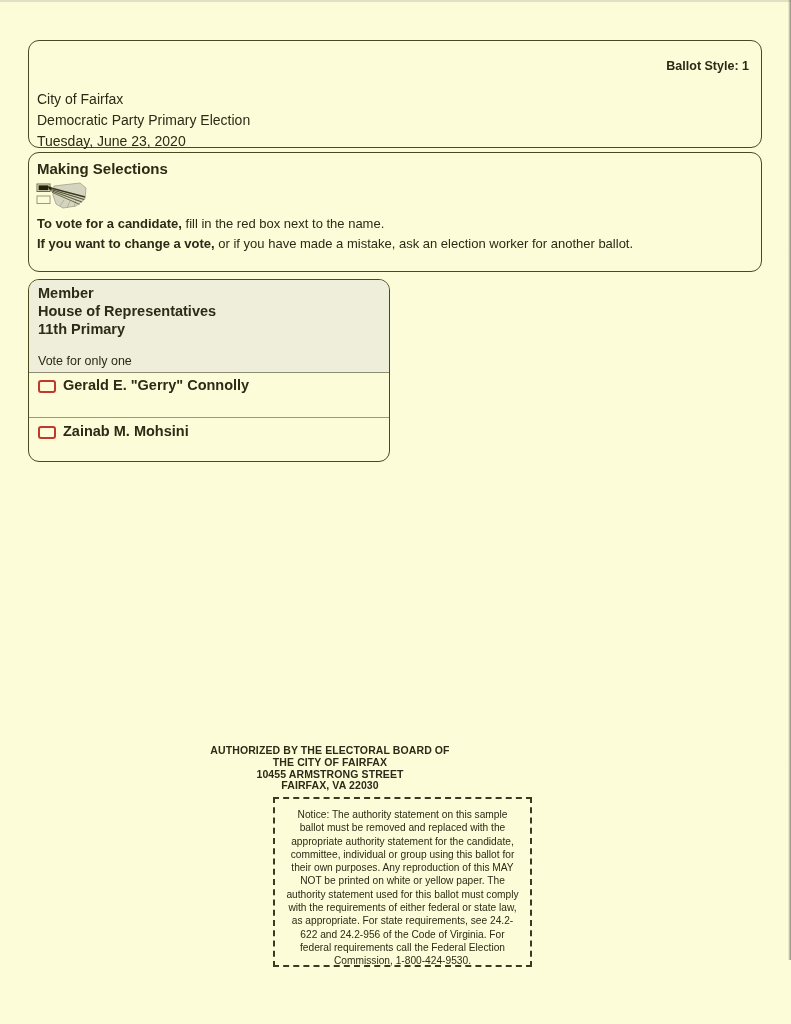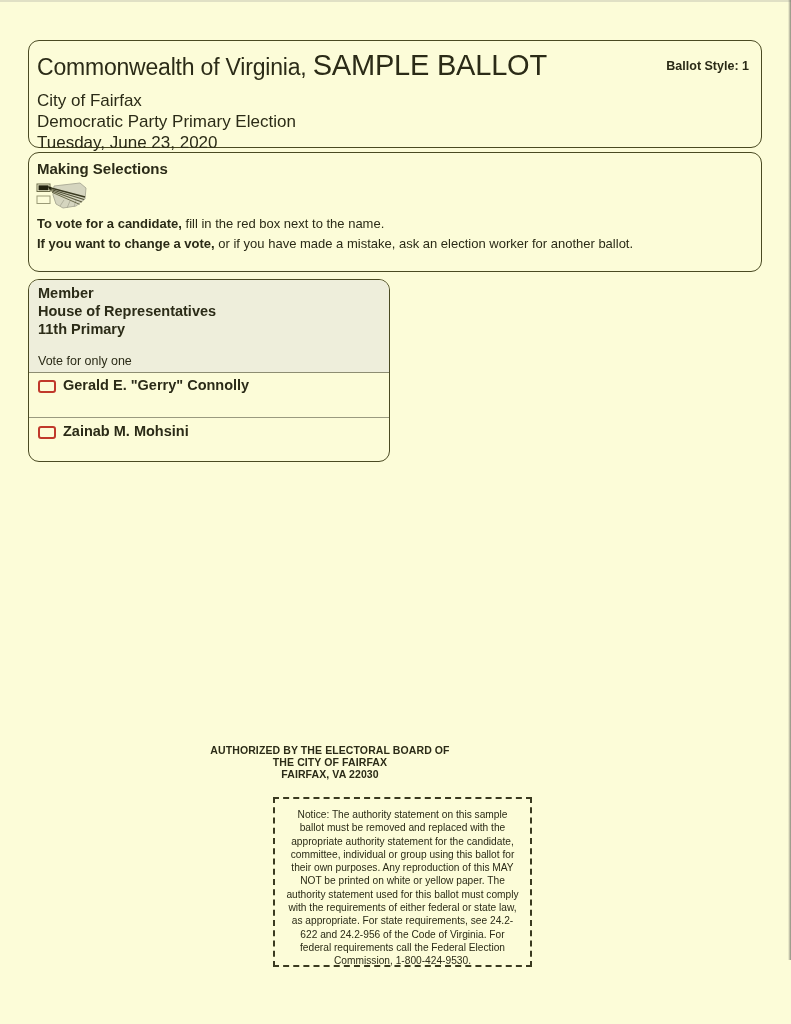--- a/index.html
+++ b/index.html
@@ -76,21 +76,21 @@
   #ballot-style {
     position: absolute;
     right: 6px; top: 10px;
     font-size: 12.5px;
     font-weight: bold;
     white-space: nowrap;
   }
   .hdr-line {
     position: absolute;
     left: 8px;
-    font-size: 17px;
+    font-size: 14px;
     white-space: nowrap;
   }
   #hdr-line-1 { top: 50px; }
   #hdr-line-2 { top: 71px; }
   #hdr-line-3 { top: 92px; }
 
   
   #instructions-box {
     left: 28px; top: 152px;
     width: 734px; height: 120px;
@@ -205,23 +205,20 @@
 </head>
 <body>
 
 <div class="page">
 
   <div class="page-edge-top"></div>
   <div class="page-edge-right"></div>
 
   <div class="rbox" id="header-box">
     <div id="title-row">
-      <div id="ballot-title">
-        <span class="t1">Commonwealth of Virginia,</span><span class="t1">&nbsp;</span><span class="t2">SAMPLE BALLOT</span>
-      </div>
       <div id="ballot-style">Ballot Style: 1</div>
     </div>
     <div class="hdr-line" id="hdr-line-1">City of Fairfax</div>
     <div class="hdr-line" id="hdr-line-2">Democratic Party Primary Election</div>
     <div class="hdr-line" id="hdr-line-3">Tuesday, June 23, 2020</div>
   </div>
 
   <div class="rbox" id="instructions-box">
     <div id="instructions-title">Making Selections</div>
 
@@ -269,20 +266,21 @@
 
     <div class="candidate-row" id="candidate-row-1">
       <div class="vote-target"></div>
       <div class="candidate-name">Zainab M. Mohsini</div>
     </div>
   </div>
 
   <div id="authorization">
     <div>AUTHORIZED BY THE ELECTORAL BOARD OF</div>
     <div>THE CITY OF FAIRFAX</div>
+    <div>10455 ARMSTRONG STREET</div>
     <div>FAIRFAX, VA 22030</div>
   </div>
 
   <div id="notice-box">
     <div id="notice-text">Notice: The authority statement on this sample ballot must be removed and replaced with the appropriate authority statement for the candidate, committee, individual or group using this ballot for their own purposes. Any reproduction of this MAY NOT be printed on white or yellow paper. The authority statement used for this ballot must comply with the requirements of either federal or state law, as appropriate. For state requirements, see 24.2-622 and 24.2-956 of the Code of Virginia. For federal requirements call the Federal Election Commission, 1-800-424-9530.</div>
   </div>
 
 </div>
 
 </body></html>

